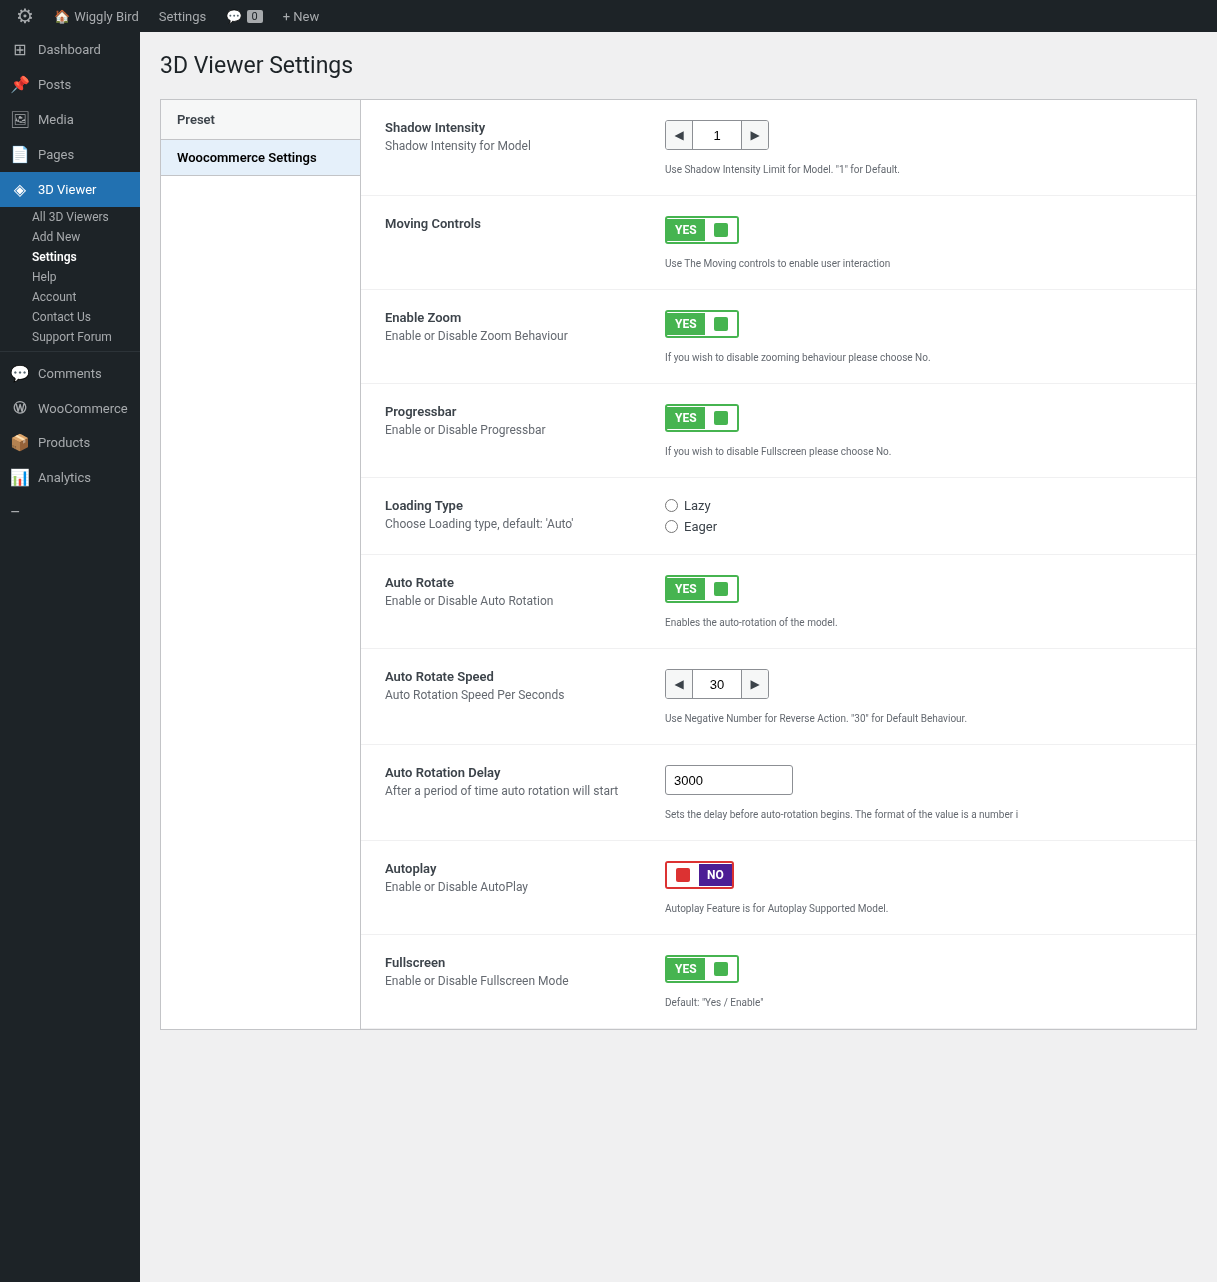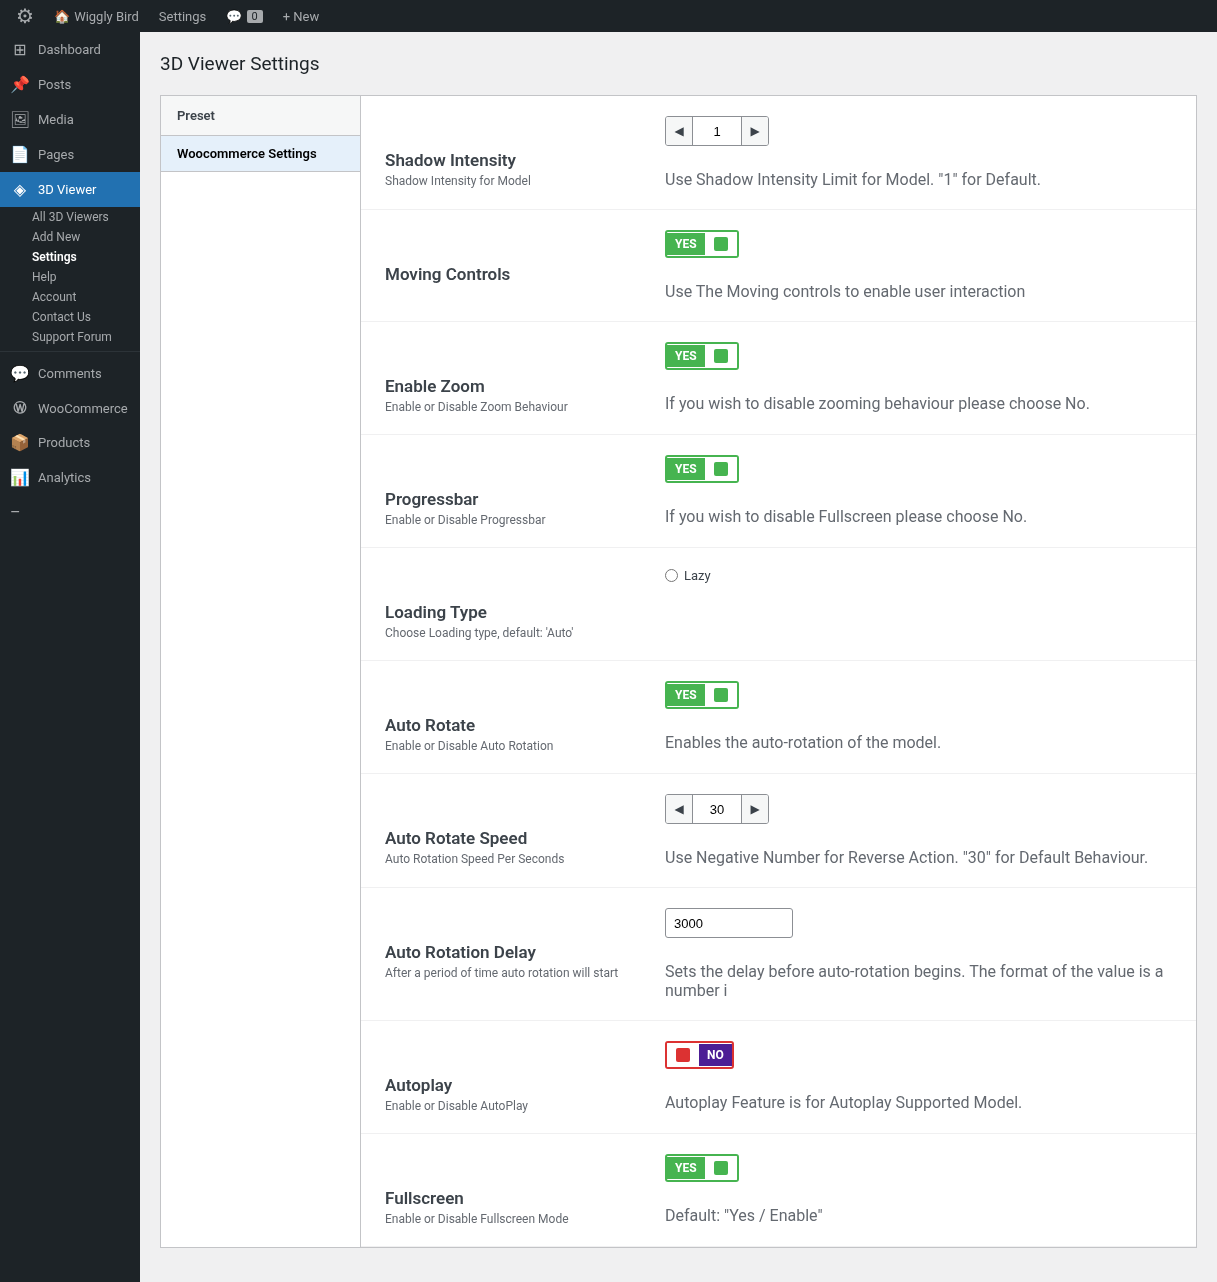--- a/index.html
+++ b/index.html
@@ -39,21 +39,21 @@
     .sidebar-item.active { background: #2271b1; color: #fff; }
     .sidebar-item .icon { width: 20px; text-align: center; font-size: 16px; flex-shrink: 0; }
     .sidebar-divider { height: 1px; background: #2c3338; margin: 4px 0; }
     .sidebar-sub { padding: 3px 10px 3px 32px; font-size: 12px; cursor: pointer; }
     .sidebar-sub.active-sub { color: #fff; font-weight: 600; }
 
     
     .main-content { flex: 1; padding: 20px 20px 20px 20px; overflow: auto; }
 
     .page-title {
-      font-size: 19px; font-weight: 400; color: #1d2327;
+      font-size: 23px; font-weight: 400; color: #1d2327;
       margin-bottom: 20px;
     }
 
     .settings-wrap { display: flex; gap: 0; background: #fff; border: 1px solid #c3c4c7; }
 
     
     .preset-panel { width: 200px; border-right: 1px solid #c3c4c7; flex-shrink: 0; }
     .preset-header {
       padding: 12px 16px; font-weight: 600; font-size: 13px;
       border-bottom: 1px solid #c3c4c7; background: #f6f7f7;
@@ -65,24 +65,24 @@
     .preset-item.active-preset { background: #e5f0fa; color: #000000; font-weight: 600; }
 
     
     .settings-form { flex: 1; }
     .setting-row {
       display: flex; align-items: flex-start;
       padding: 20px 24px;
       border-bottom: 1px solid #f0f0f1;
     }
     .setting-label-col { width: 280px; flex-shrink: 0; padding-right: 20px; }
-    .setting-label { font-weight: 600; font-size: 17px; margin-bottom: 4px; margin-top: 34px; }
+    .setting-label { font-weight: 600; font-size: 13px; margin-bottom: 4px; }
     .setting-desc { font-size: 12px; color: #646970; }
     .setting-control-col { flex: 1; }
-    .setting-hint { font-size: 16px; color: #646970; margin-top: 24px; }
+    .setting-hint { font-size: 10px; color: #646970; margin-top: 14px; }
 
     
     .toggle-wrap { display: inline-flex; align-items: center; border: 2px solid #46b450; border-radius: 3px; overflow: hidden; }
     .toggle-wrap.off { border-color: #dc3232; }
     .toggle-label {
       padding: 4px 8px; font-size: 12px; font-weight: 700;
       background: #46b450; color: #fff;
     }
     .toggle-wrap.off .toggle-label { background: #4c1d95; }
     .toggle-switch {
@@ -271,20 +271,24 @@
           <div class="setting-label-col">
             <div class="setting-label">Loading Type</div>
             <div class="setting-desc">Choose Loading type, default: 'Auto'</div>
           </div>
           <div class="setting-control-col">
             <div class="radio-group">
               <label class="radio-item">
                 <input type="radio" name="loading-type" style="">
                 <span>Lazy</span>
               </label>
+              <label class="radio-item">
+                <input type="radio" name="loading-type" style="">
+                <span>Eager</span>
+              </label>
             </div>
           </div>
         </div>
 
         <div class="setting-row">
           <div class="setting-label-col">
             <div class="setting-label">Auto Rotate</div>
             <div class="setting-desc">Enable or Disable Auto Rotation</div>
           </div>
           <div class="setting-control-col">

